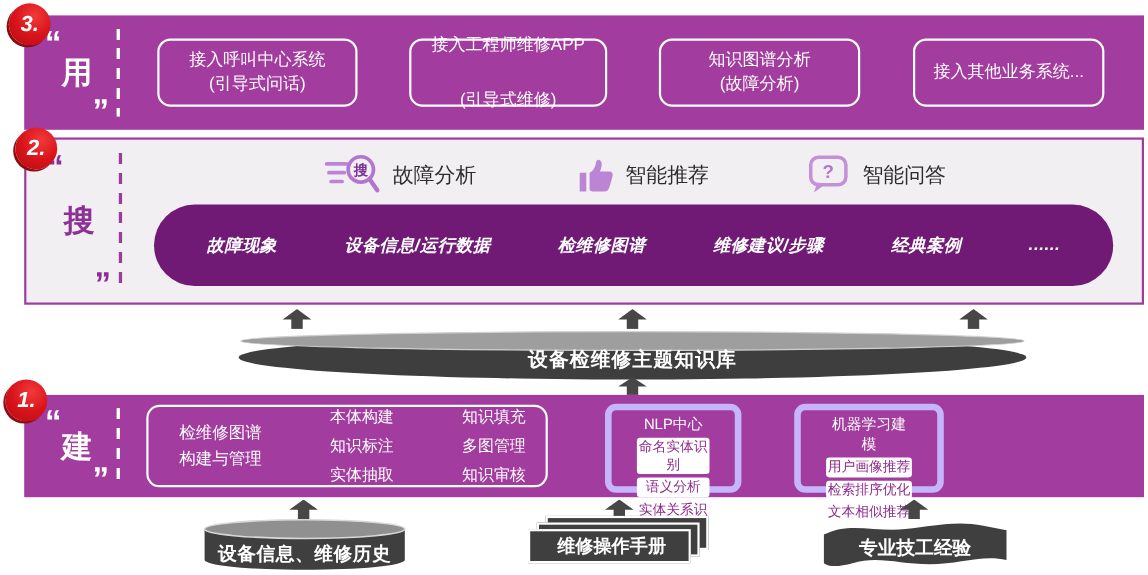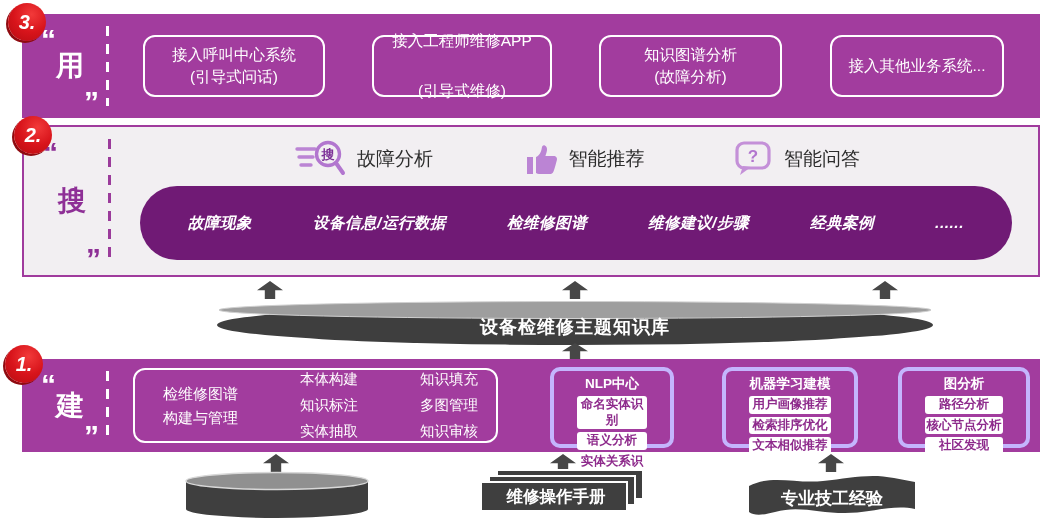--- a/index.html
+++ b/index.html
@@ -60,22 +60,22 @@
     font-weight:bold;font-size:18px;letter-spacing:1px;}
 
   
   .graph-box{position:absolute;left:111px;top:9px;width:365px;height:75px;border:2px solid #fff;
     border-radius:12px;display:flex;align-items:center;justify-content:space-between;
     padding:0 18px 0 28px;color:#fff;}
   .gb-title{font-size:15px;line-height:1.55;}
   .gb-col{display:flex;flex-direction:column;gap:7px;font-size:14.5px;text-align:center;}
 
   
-  .module{position:absolute;top:8px;height:81px;border:4px solid #c4b5fd;border-radius:10px;
-    padding:3px 23px 5px;font-weight:bold;}
+  .module{position:absolute;top:8px;height:81px;border:6px solid #c4b5fd;border-radius:10px;
+    padding:3px 23px 5px;}
   .m-title{color:#fff;font-size:13.5px;text-align:center;margin:1px 0 3px;}
   .m-item{background:#fff;color:#8e2b8c;font-size:12.5px;text-align:center;border-radius:3px;
     padding:1px 0;margin-top:3px;line-height:1.25;}
 
   
   .source{position:absolute;}
   .shape-text{position:absolute;left:0;width:100%;text-align:center;color:#fff;font-weight:bold;}
   .cyl-text{top:22px;font-size:17px;letter-spacing:.5px;}
   .docs{width:168px;height:47px;}
   .doc{position:absolute;width:148px;height:31px;background:#3f3f3f;border:2px solid #fff;}
@@ -199,37 +199,32 @@
       <div class="m-item">命名实体识别</div>
       <div class="m-item">语义分析</div>
       <div class="m-item">实体关系识别</div>
     </div>
     <div class="module" style="left:700px;width:136px;">
       <div class="m-title">机器学习建模</div>
       <div class="m-item">用户画像推荐</div>
       <div class="m-item">检索排序优化</div>
       <div class="m-item">文本相似推荐</div>
     </div>
-    <div class="module" style="left:876px;width:132px;">
-      <div class="m-title">图分析</div>
-      <div class="m-item">路径分析</div>
-      <div class="m-item">核心节点分析</div>
-      <div class="m-item">社区发现</div>
-    </div>
   </div>
 
   <div class="arr" style="left:263px;top:454px;"></div>
   <div class="arr" style="left:550px;top:454px;"></div>
   <div class="arr" style="left:818px;top:454px;"></div>
 
   <div class="source" style="left:183px;top:470px;width:188px;height:50px;">
     <svg width="188" height="50" viewBox="0 0 188 50">
       <path d="M3 11 L3 39 A91 9 0 0 0 185 39 L185 11" fill="#3f3f3f"></path>
       <ellipse cx="94" cy="11" rx="91" ry="8.5" fill="#909090" stroke="#d8d8d8" stroke-width="1.5"></ellipse>
     </svg>
+    <div class="shape-text cyl-text">设备信息、维修历史</div>
   </div>
 
   <div class="source docs" style="left:480px;top:469px;">
     <div class="doc" style="left:16px;top:0;"></div>
     <div class="doc" style="left:8px;top:6px;"></div>
     <div class="doc" style="left:0;top:12px;"></div>
     <div class="shape-text doc-text">维修操作手册</div>
   </div>
 
   <div class="source" style="left:746px;top:471px;width:172px;height:48px;">

